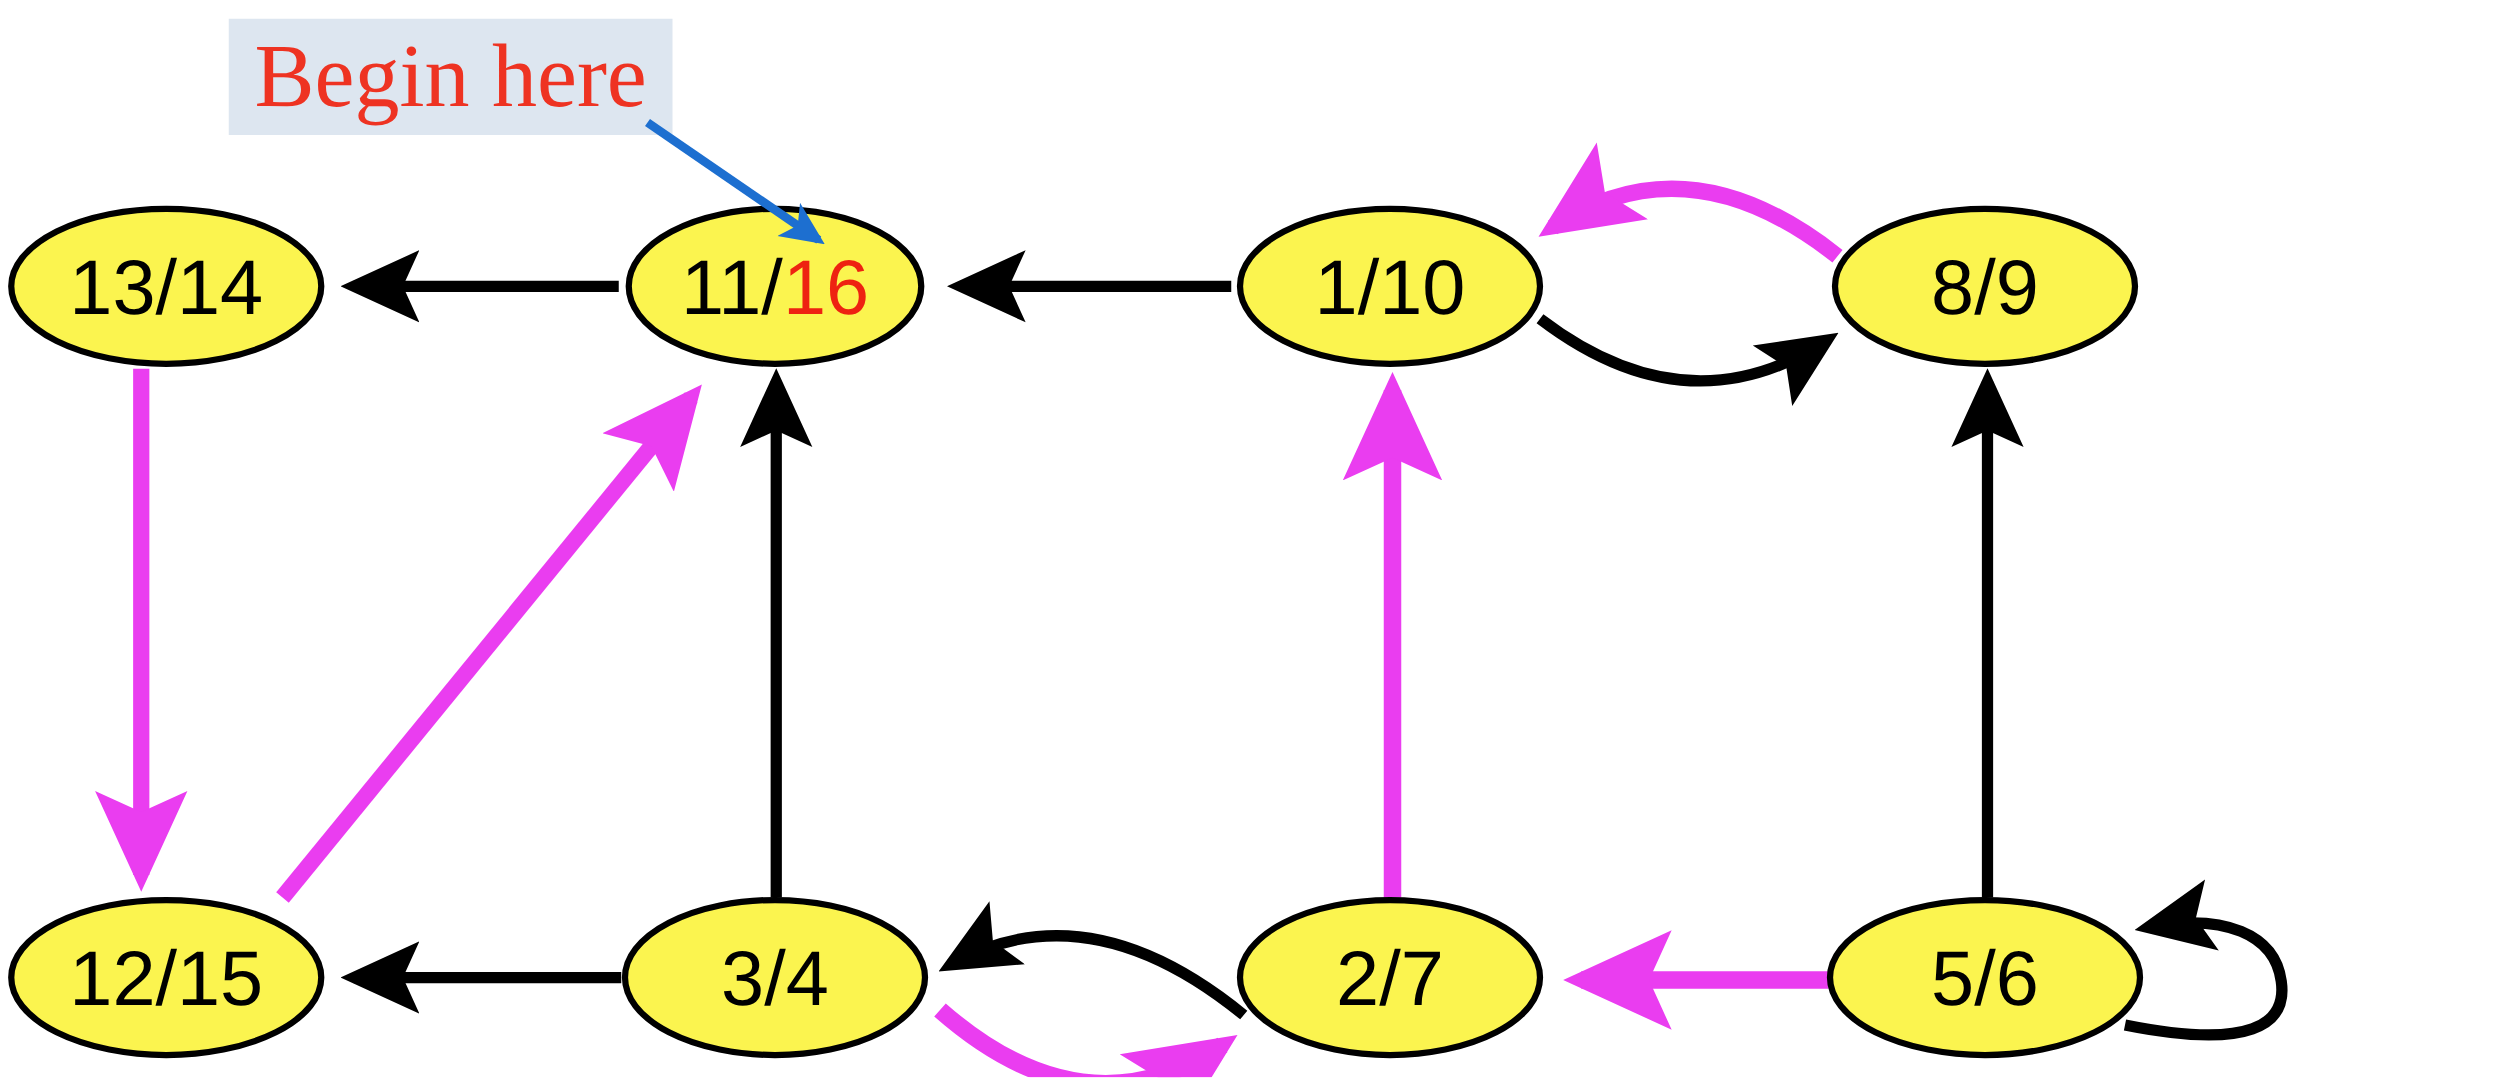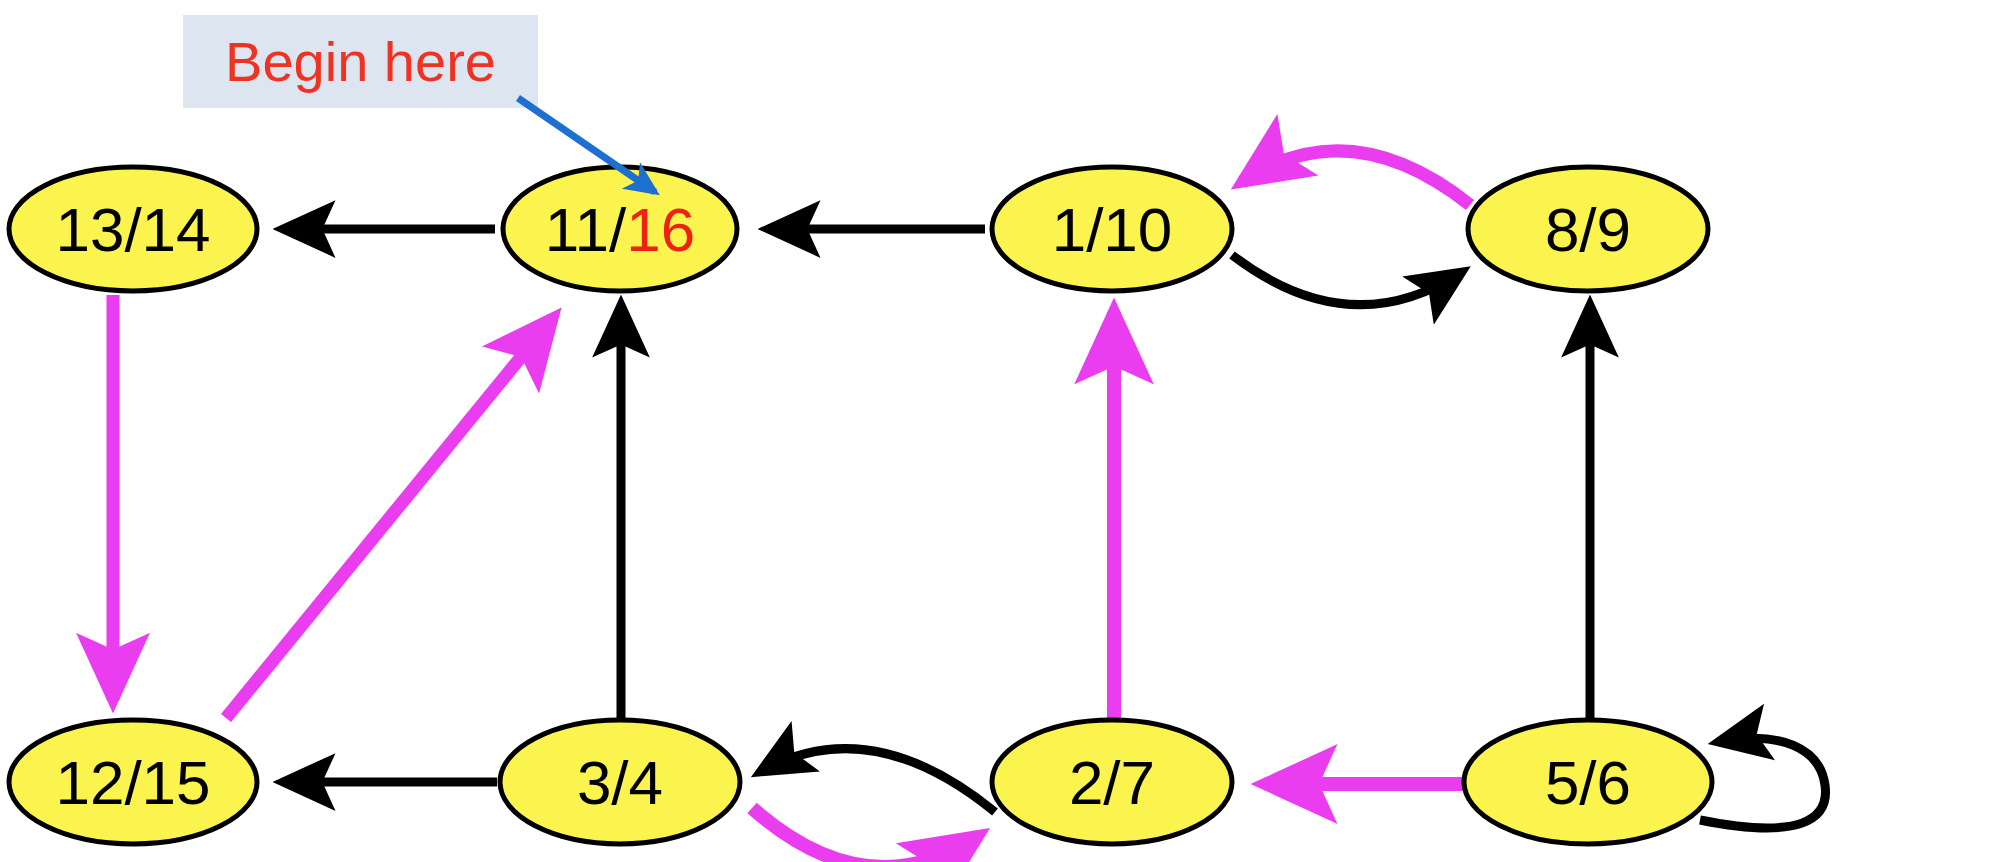--- a/index.html
+++ b/index.html
@@ -33,22 +33,22 @@
     fill: #ee2211;
   }
   .callout-box {
     position: absolute;
     background: #dde6f0;
     display: flex;
     align-items: center;
     justify-content: center;
   }
   .callout-text {
-    font-family: Liberation Sans, sans-serif;
-    font-size: 56px;
+    font-family: Liberation Serif, serif;
+    font-size: 72px;
     color: #ee3322;
     white-space: nowrap;
     letter-spacing: 0px;
   }
 </style>
 </head>
 <body>
 
 <div id="stage" style="width: 2000px; height: 862px; background: rgb(255, 255, 255);">
 

